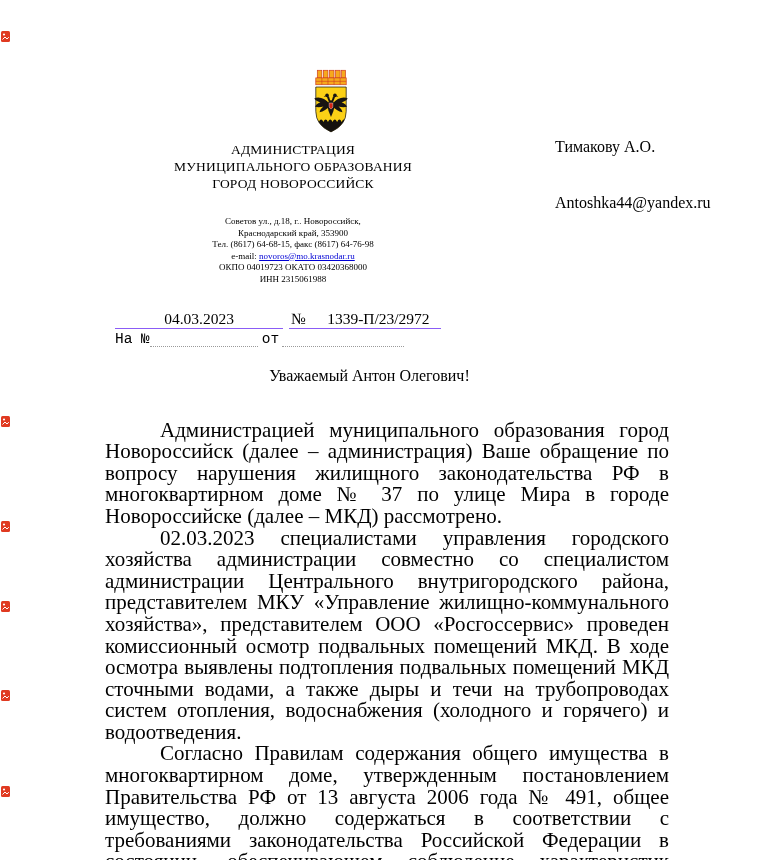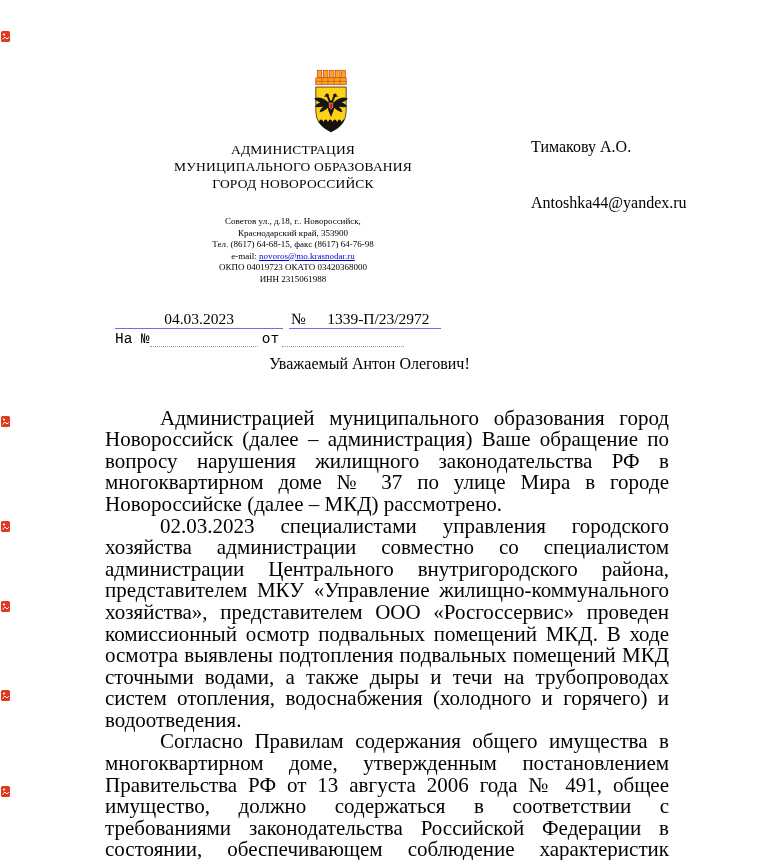--- a/index.html
+++ b/index.html
@@ -9,21 +9,21 @@
     font-family: "Liberation Serif", serif;
     color: #000;
     overflow: hidden;
   }
   .page { position: relative; width: 766px; height: 860px; }
 
   
   .margin-marker { position: absolute; left: 1px; width: 9px; height: 11px; }
 
   
-  .header-row { display: flex; padding-top: 68px; padding-left: 115px; align-items: flex-start; }
+  .header-row { display: flex; padding-top: 68px; padding-left: 115px; align-items: flex-start; gap: 24px; }
   .org-block { width: 356px; text-align: center; }
   .emblem-wrap { transform: translateX(38px); line-height: 0; }
   .org-name { margin-top: 3px; font-size: 13.5px; line-height: 17px; letter-spacing: 0.2px; }
   .org-name div { white-space: nowrap; }
   .address { margin-top: 24px; font-size: 9px; line-height: 11.6px; }
   .email-link { color: #0000d4; text-decoration: underline; cursor: pointer; }
 
   .recipient-block { margin-left: 60px; font-size: 16px; }
   .recipient-name { margin-top: 70px; }
   .recipient-email { margin-top: 38px; }
@@ -35,21 +35,21 @@
   .ref-date { width: 168px; }
   .ref-noseg { width: 152px; margin-left: 6px; display: flex; }
   .ref-nosign { padding: 0 10px 0 2px; }
   .ref-number { flex: 1; text-align: center; }
   .ref-line2 { display: flex; align-items: flex-end; margin-top: 2px; font-size: 14.5px; font-family: Liberation Mono, monospace; }
   .dotted-blank { border-bottom: 1px dotted #9a9a9a; height: 15px; }
   .blank1 { width: 108px; }
   .blank2 { width: 122px; margin-left: 3px; }
   .ot-label { margin-left: 4px; }
 
-  .salutation { margin-top: 8px; text-align: center; font-size: 16px; padding-right: 27px; }
+  .salutation { margin-top: 20px; text-align: center; font-size: 16px; padding-right: 27px; }
 
   .body-text { margin: 35px 97px 0 105px; text-align: justify; font-size: 21px; line-height: 21.6px; }
   .body-text p { margin: 0; text-indent: 55px; }
 </style>
 </head>
 <body>
 
 <div class="page">
 
   <span class="margin-marker" style="top:28px"><svg width="9" height="11">

